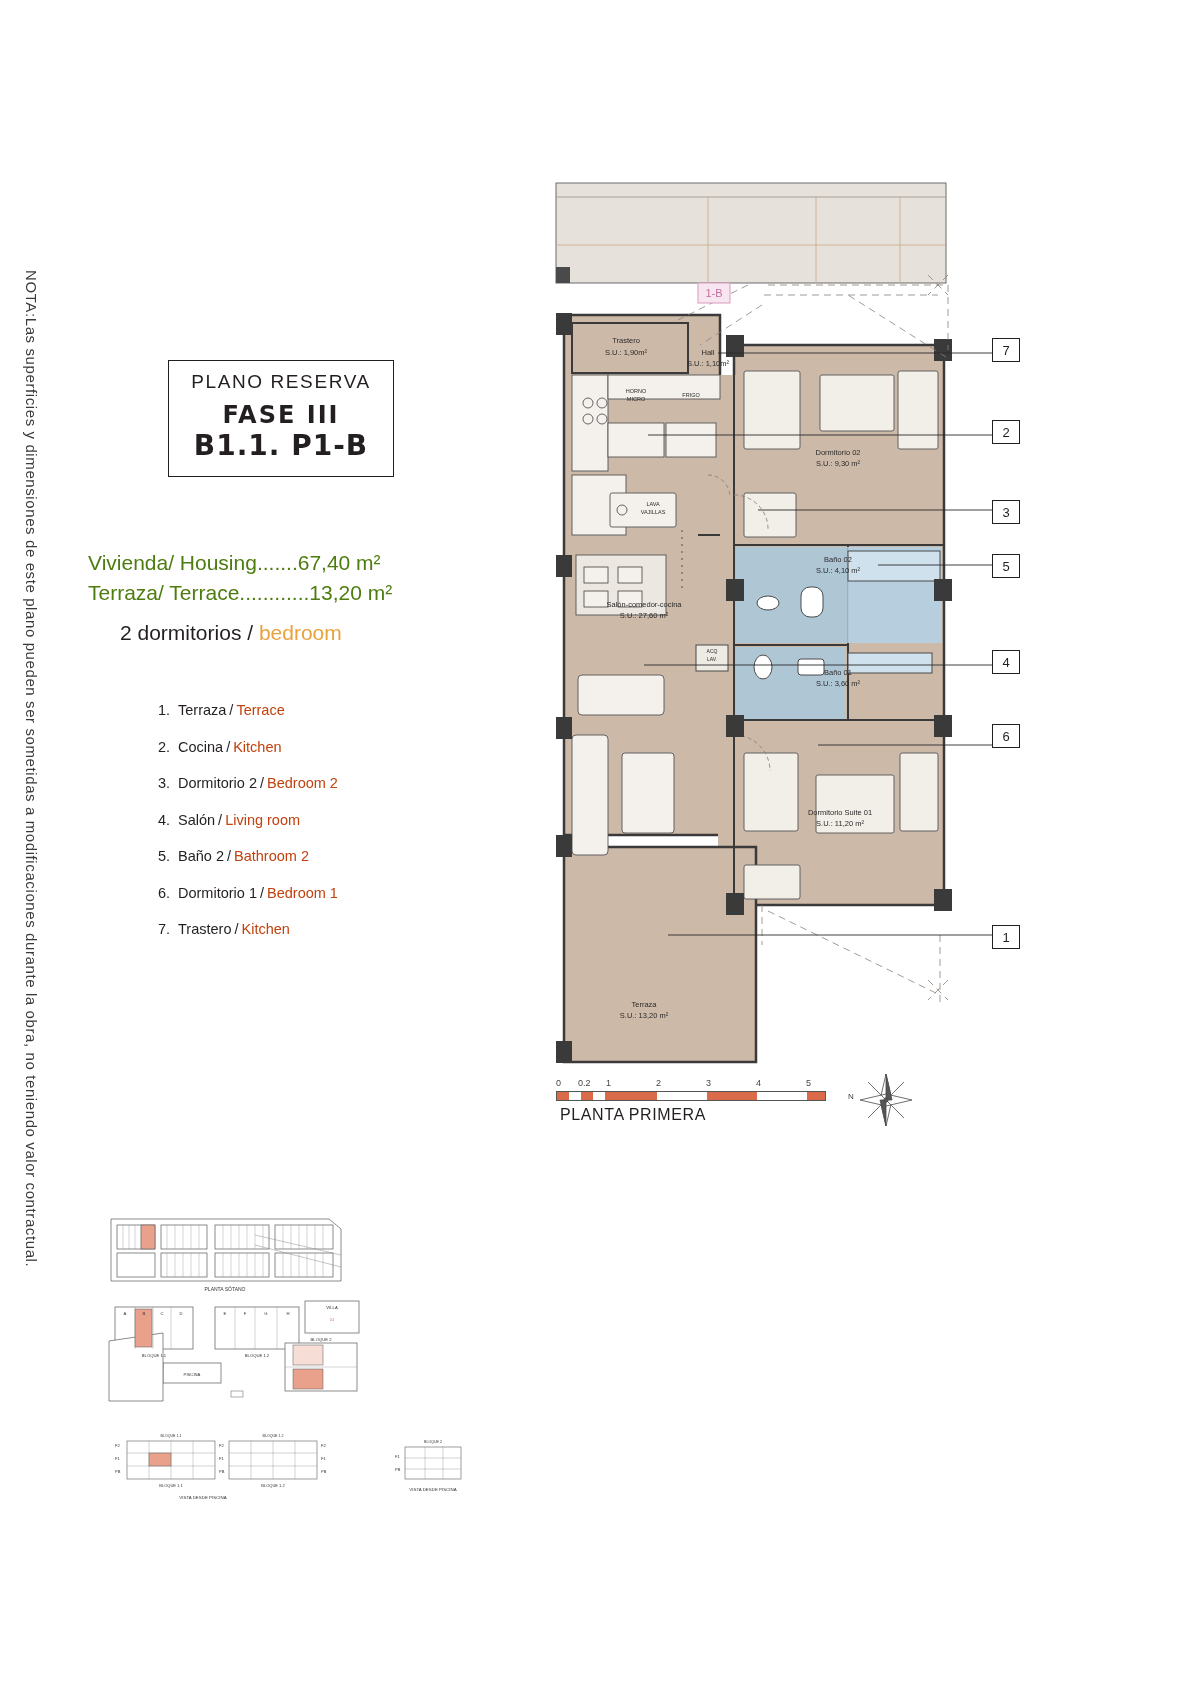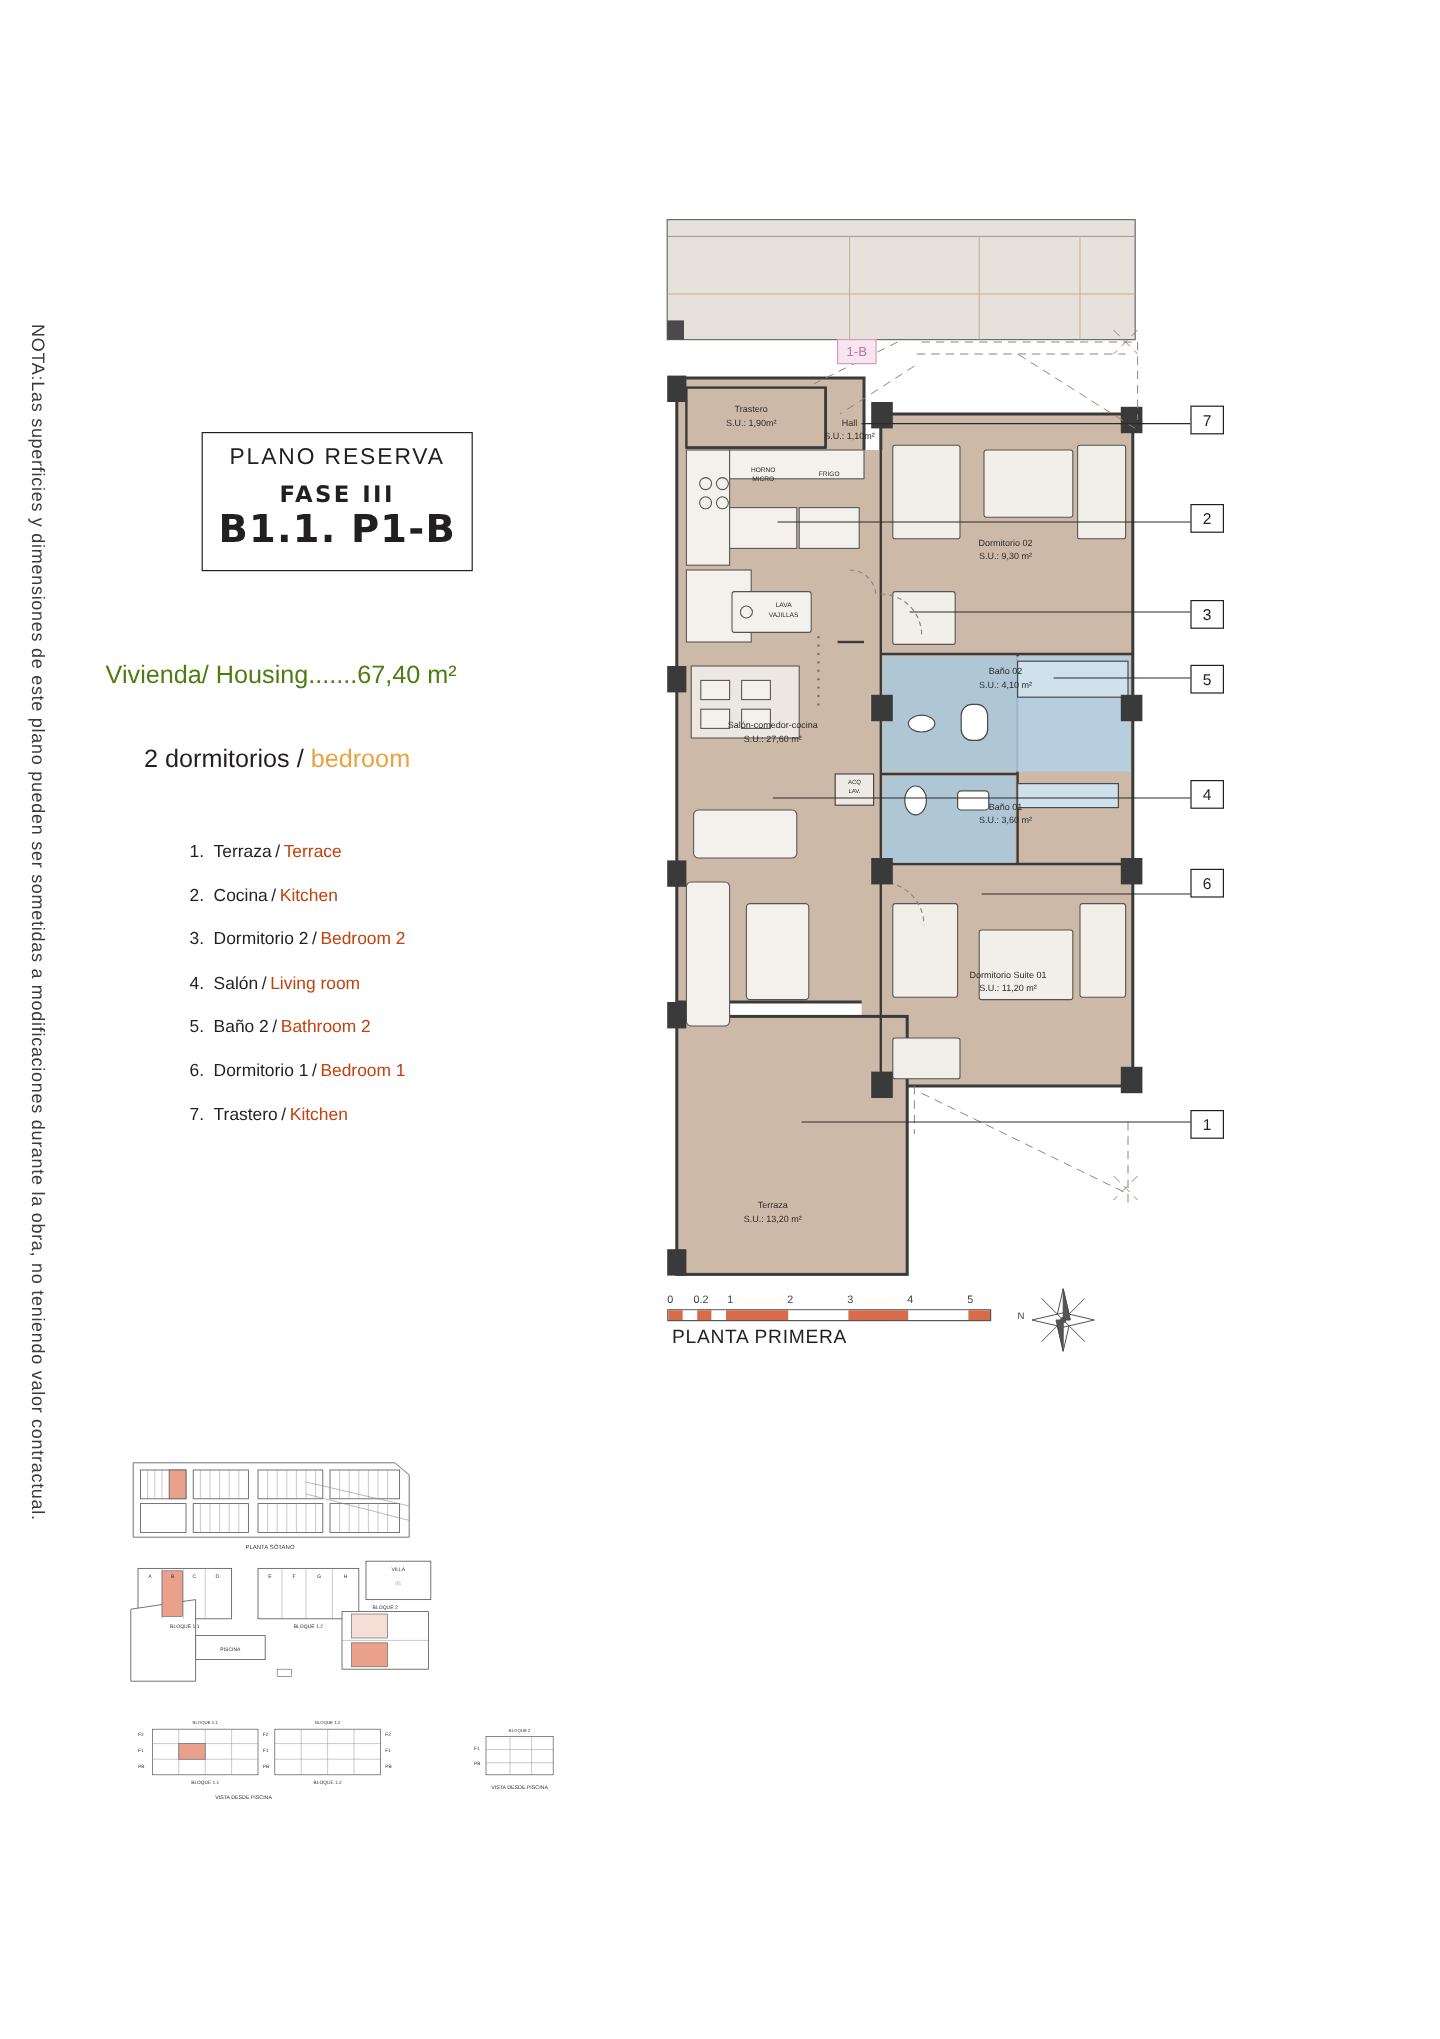--- a/index.html
+++ b/index.html
@@ -41,28 +41,28 @@
     padding: 10px 12px 14px 12px;
     text-align: center;
     margin-left: 28px;
   }
   .title-box .t1 {
     font-size: 19px;
     letter-spacing: 1.6px;
     margin-bottom: 8px;
   }
   .title-box .t2 {
-    font-size: 19px;
+    font-size: 24px;
     font-weight: bold;
     letter-spacing: 2px;
     line-height: 1.18;
     font-family: "DejaVu Sans", sans-serif;
   }
   .title-box .t3 {
-    font-size: 32px;
+    font-size: 28px;
     font-weight: bold;
     letter-spacing: 1px;
     line-height: 1.18;
     font-family: "DejaVu Sans", sans-serif;
   }
 
   
   .areas {
     position: absolute;
     left: 88px;
@@ -183,20 +183,21 @@
 <div class="side-note">NOTA:Las superficies y dimensiones de este plano pueden ser sometidas a modificaciones durante la obra, no teniendo valor contractual.</div>
 
 <div class="title-box">
   <div class="t1">PLANO RESERVA</div>
   <div class="t2">FASE III</div>
   <div class="t3">B1.1. P1-B</div>
 </div>
 
 <div class="areas">
   <div class="row">Vivienda/ Housing.......67,40 m²</div>
+  <div class="row">Terraza/ Terrace............13,20 m²</div>
 </div>
 
 <div class="bedrooms">
   <span>2 dormitorios /</span>
   <span class="accent">bedroom</span>
 </div>
 
 <div class="legend">
   <div class="item">
     <span class="num">1.</span>

